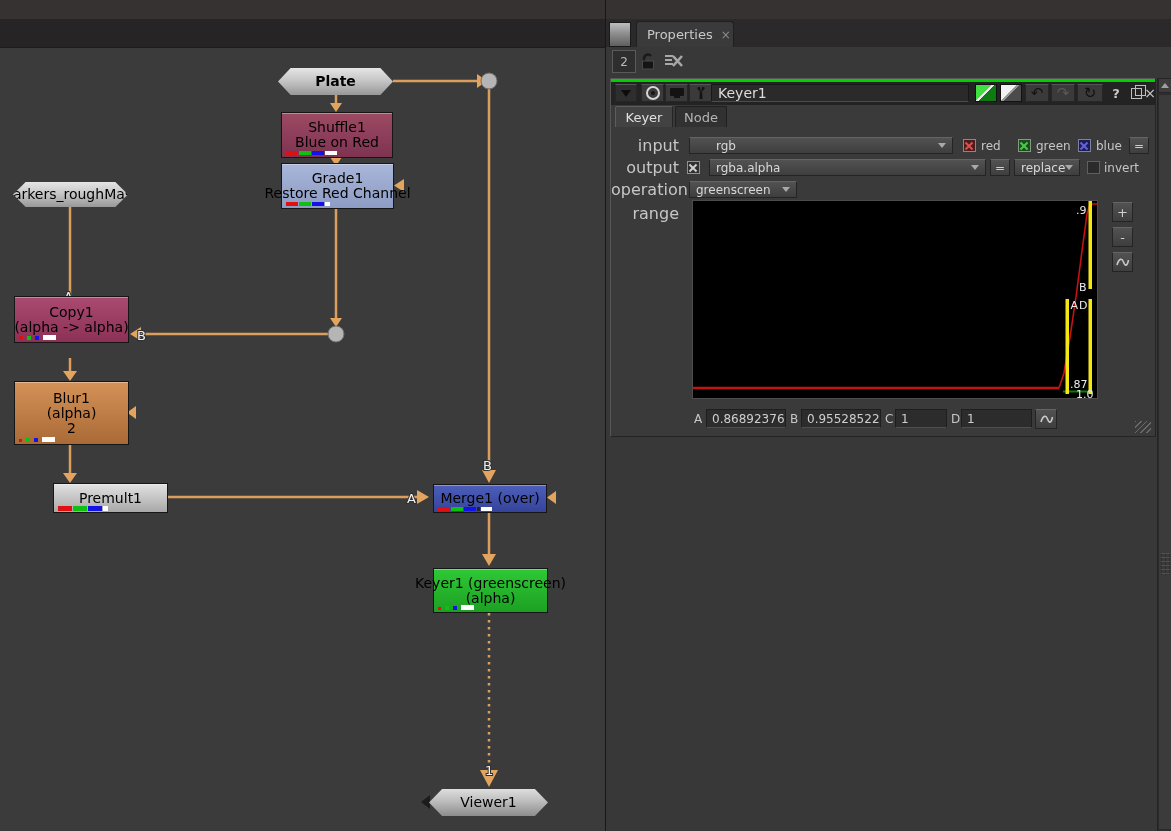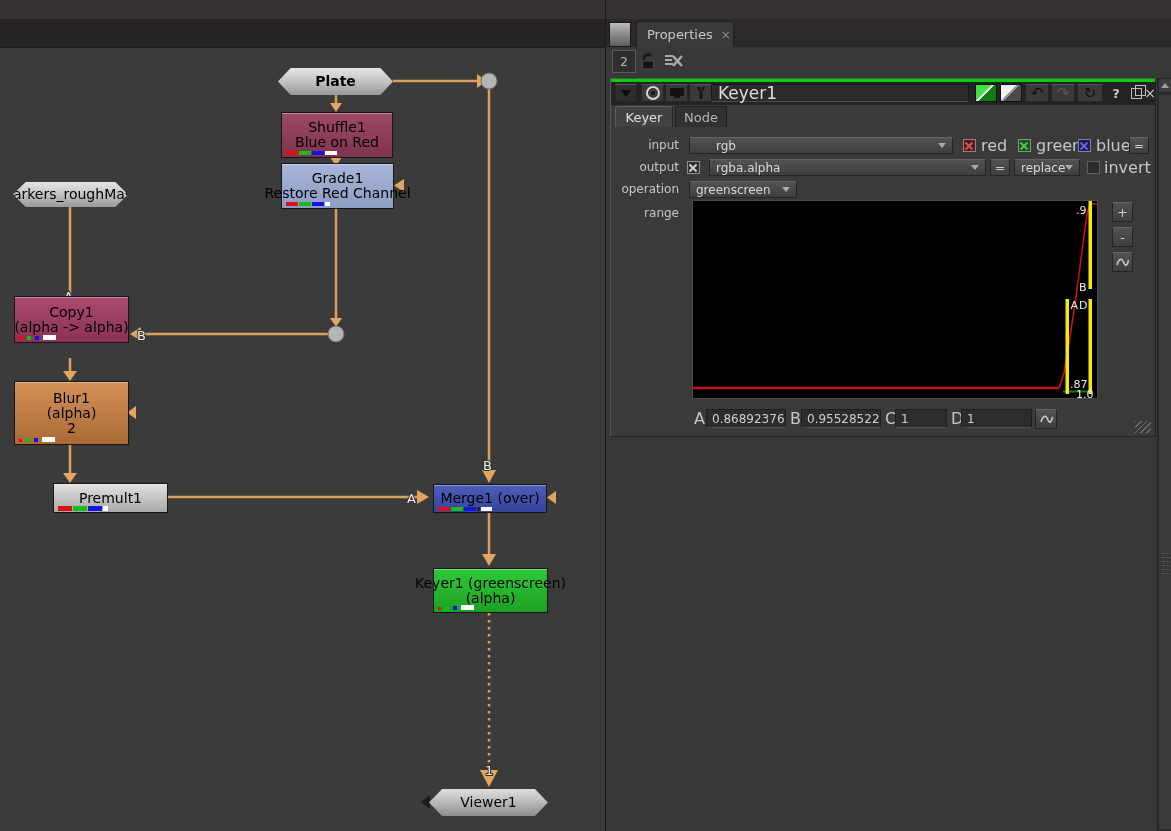--- a/index.html
+++ b/index.html
@@ -53,52 +53,52 @@
         border:1px solid #565656;border-right-color:#242424;border-bottom-color:#242424;}
   .greenline{left:0;top:0;width:100%;height:3px;background:#00cf00;}
   .nhdr{left:0;top:3px;width:100%;height:23px;background:#232323;}
   .hbtn{position:absolute;top:2px;height:18px;background:#3a3a3a;border:1px solid #262626;border-top-color:#555;
         display:flex;align-items:center;justify-content:center;box-sizing:border-box;color:#111;}
   .tri-dn{width:0;height:0;border-left:5px solid transparent;border-right:5px solid transparent;border-top:7px solid #0d0d0d;}
   .ring{width:10px;height:10px;border:2px solid #d6d6d6;border-radius:50%;position:relative;}
   .ring::after{content:"";position:absolute;left:3px;top:3px;width:4px;height:4px;border-radius:50%;background:#161616;}
   .namefield{position:absolute;left:100px;top:2px;width:258px;height:18px;background:#2a2a2a;
              border:1px solid #171717;border-bottom-color:#4c4c4c;box-sizing:border-box;
-             color:#dcdcdc;font-size:17px;display:flex;align-items:center;padding-left:6px;text-align:center;}
+             color:#dcdcdc;font-size:14px;display:flex;align-items:center;padding-left:6px;text-align:center;}
   .swatch-g{background:linear-gradient(135deg,#3fe03f 44%,#eaeaea 44%,#eaeaea 52%,#0e7a12 52%);}
   .swatch-w{background:linear-gradient(135deg,#f2f2f2 44%,#9a9a9a 44%,#9a9a9a 52%,#4b4b4b 52%);}
   .arrowglyph{font-size:15px;line-height:15px;}
   .dis{color:#5a5a5a;}
   .txtbtn{position:absolute;top:2px;height:18px;color:#c9c9c9;display:flex;align-items:center;justify-content:center;font-size:13px;}
   .floaticon{width:9px;height:9px;border:1px solid #c0c0c0;position:relative;background:#232323;}
   .floaticon::before{content:"";position:absolute;left:3px;top:-4px;width:9px;height:9px;border:1px solid #c0c0c0;}
 
   .tab2{position:absolute;top:27px;height:21px;box-sizing:border-box;display:flex;align-items:center;justify-content:center;
         font-size:13px;border:1px solid #1f1f1f;border-bottom:none;border-radius:2px 2px 0 0;}
   .tab2.active{background:#424242;color:#e0e0e0;border-color:#5d5d5d #242424 transparent #5d5d5d;}
   .tab2.inactive{background:#313131;color:#b5b5b5;}
 
-  .flabel{position:absolute;left:0;width:68px;text-align:right;color:#c6c6c6;font-size:12px;line-height:17px;}
+  .flabel{position:absolute;left:0;width:68px;text-align:right;color:#c6c6c6;font-size:16px;line-height:17px;}
   .dd{position:absolute;height:17px;background:linear-gradient(#525252,#3e3e3e);border:1px solid #242424;
       border-top-color:#646464;box-sizing:border-box;color:#d8d8d8;font-size:12px;
       display:flex;align-items:center;padding:0 6px;}
   .dd .arr{margin-left:auto;width:0;height:0;border-left:4px solid transparent;border-right:4px solid transparent;
            border-top:5px solid #a9a9a9;}
   .eqbtn{position:absolute;height:17px;width:20px;background:linear-gradient(#525252,#3e3e3e);
          border:1px solid #242424;border-top-color:#646464;box-sizing:border-box;color:#cfcfcf;font-size:12px;
          display:flex;align-items:center;justify-content:center;}
   .cbx{position:absolute;width:13px;height:13px;box-sizing:border-box;border:1px solid #8a8a8a;}
   .cbx.checked::before,.cbx.checked::after{content:"";position:absolute;left:0px;top:5px;width:10px;height:2px;background:currentColor;}
   .cbx.checked::before{transform:rotate(45deg);} .cbx.checked::after{transform:rotate(-45deg);}
   .cbx-red{background:#4d1d1d;color:#d85050;border-color:#9d8080;}
   .cbx-grn{background:#1d4d1d;color:#4cc84c;border-color:#809d80;}
   .cbx-blu{background:#1d1d55;color:#6262d8;border-color:#8080a0;}
   .cbx-gry{background:#303030;color:#cfcfcf;border-color:#909090;}
   .cbx-empty{background:#2b2b2b;border-color:#5f5f5f;}
-  .clabel{position:absolute;color:#c6c6c6;font-size:16px;line-height:14px;}
+  .clabel{position:absolute;color:#c6c6c6;font-size:12px;line-height:14px;}
 
   .curve{position:absolute;left:82px;top:122px;width:404px;height:197px;background:#000;
          box-shadow:0 0 0 1px #4c4c4c;}
   .sidebtn{position:absolute;left:501px;width:21px;height:20px;background:linear-gradient(#525252,#3e3e3e);
            border:1px solid #242424;border-top-color:#646464;box-sizing:border-box;color:#cfcfcf;
            display:flex;align-items:center;justify-content:center;font-size:13px;}
   .vfield{position:absolute;height:19px;background:#2c2c2c;border:1px solid #1e1e1e;border-bottom-color:#4e4e4e;
           box-sizing:border-box;color:#cfcfcf;font-size:12px;display:flex;align-items:center;padding-left:5px;}
   .grip{position:absolute;right:4px;bottom:3px;width:16px;height:12px;
         background:repeating-linear-gradient(135deg,#6a6a6a 0 1px,transparent 1px 4px);}

